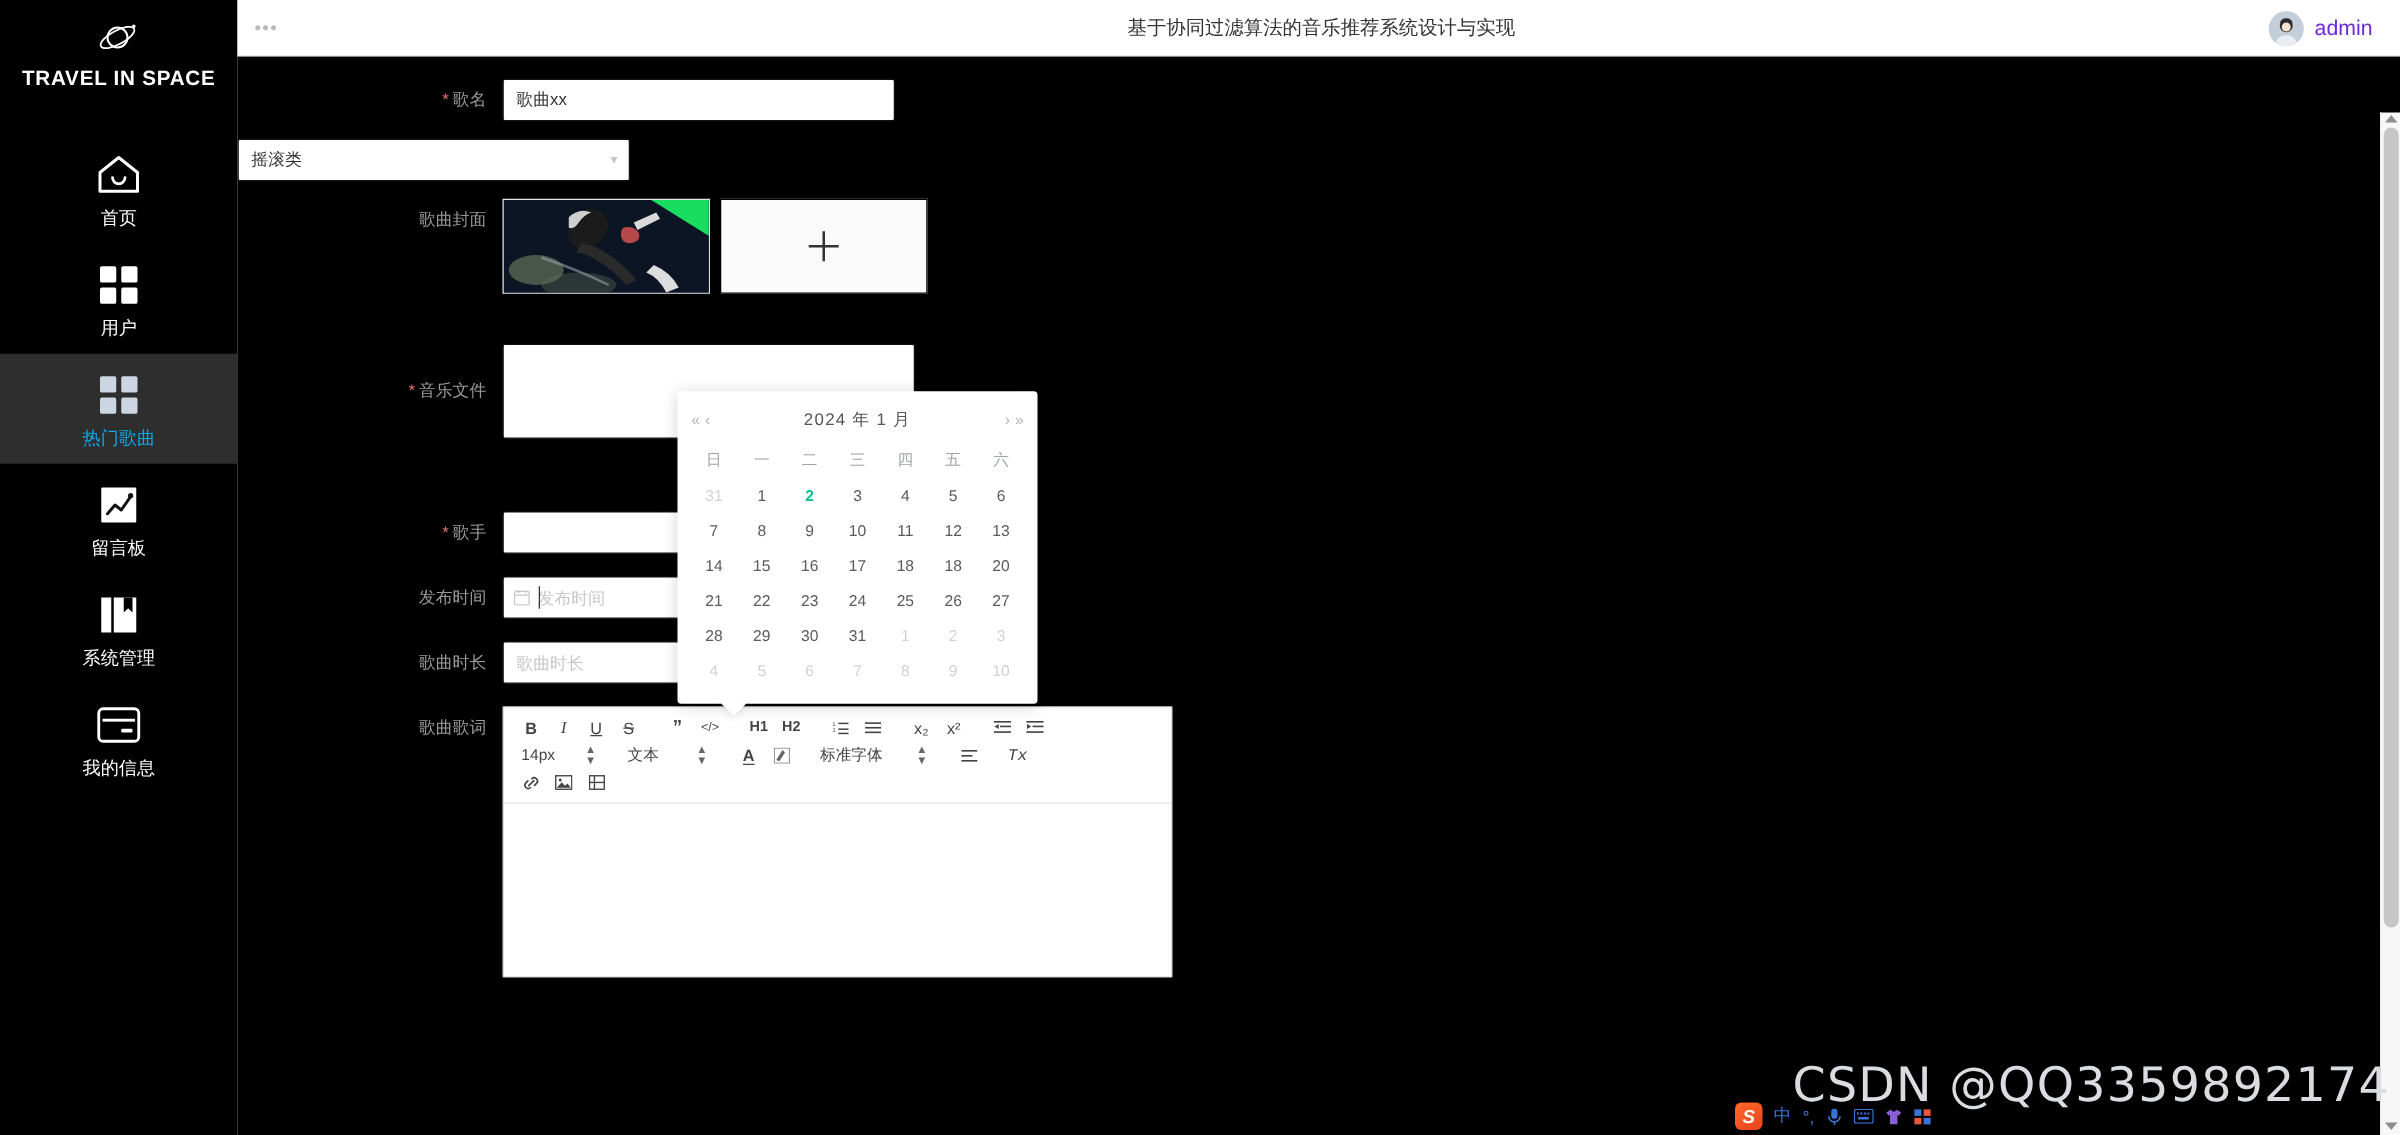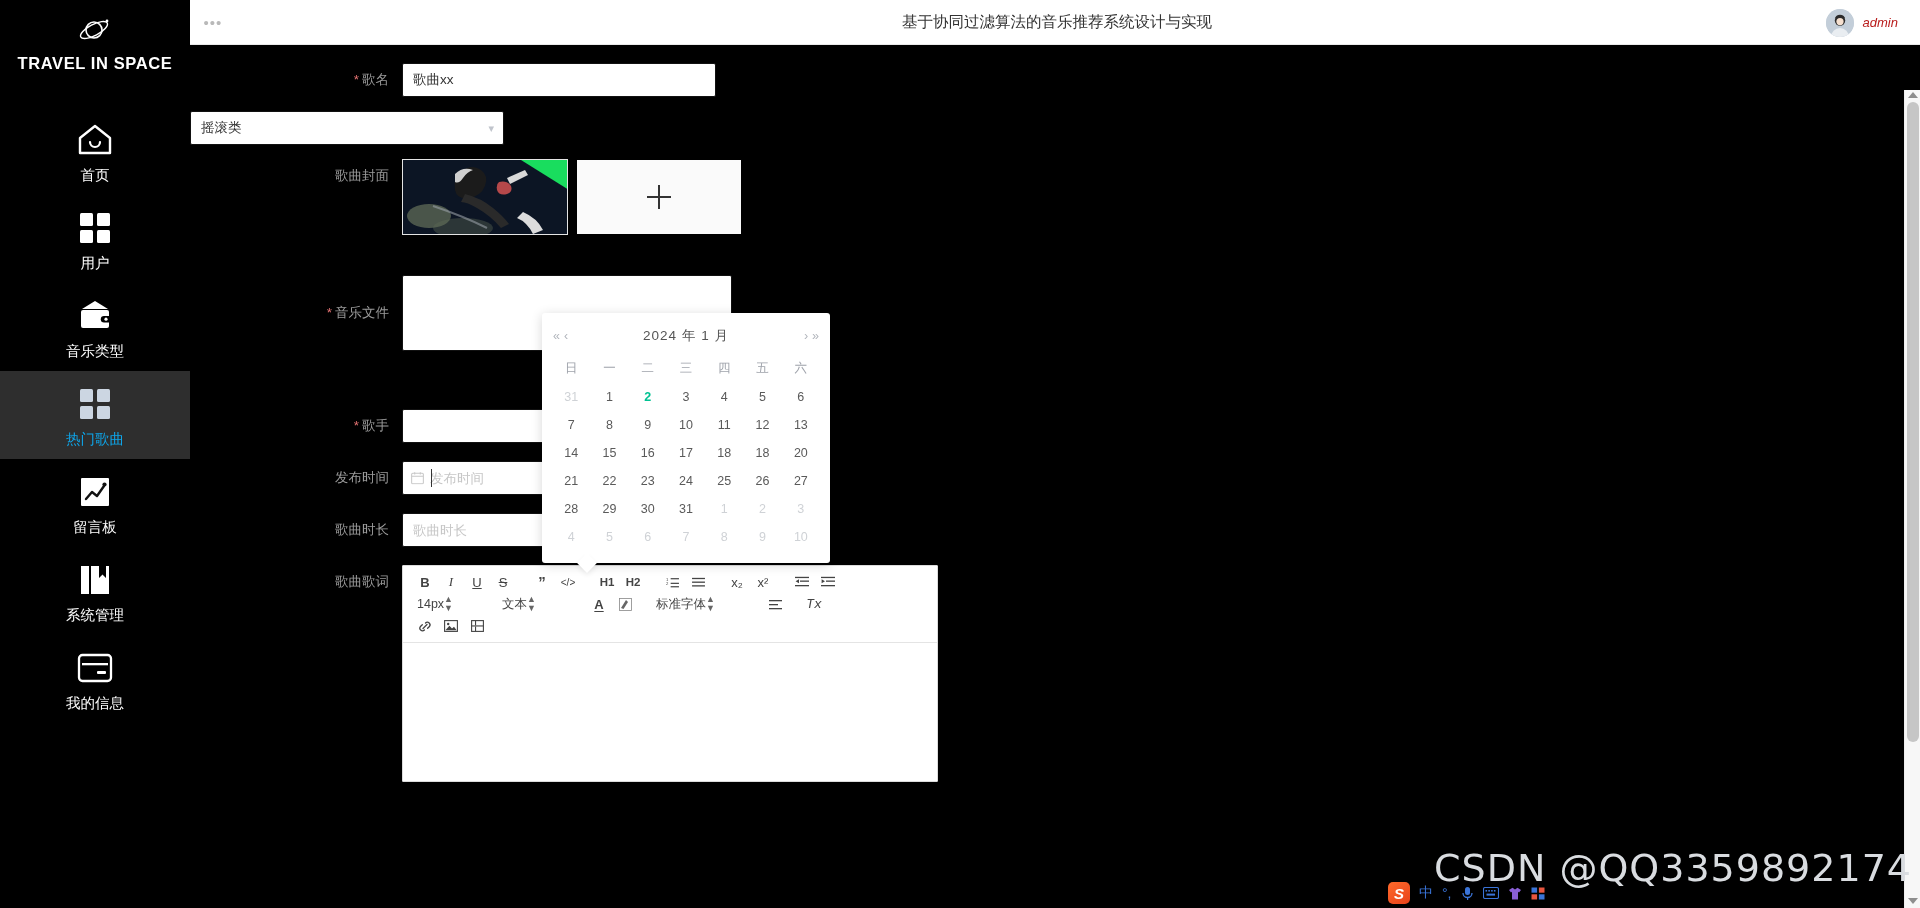--- a/index.html
+++ b/index.html
@@ -52,21 +52,21 @@
   }
   .header-user {
     position: absolute; right: 22px; top: 0; height: 45px;
     display: flex; align-items: center; gap: 9px; cursor: pointer; z-index: 2;
   }
   .avatar {
     width: 28px; height: 28px; border-radius: 50%;
     background: #c3ced9; overflow: hidden; position: relative;
     display: flex; align-items: center; justify-content: center;
   }
-  .username { font-size: 13px; color: #b91c1c; font-style: italic; }
+  .username { font-size: 17px; color: #6d28d9; }
 
   
   .main {
     position: absolute; left: 190px; top: 45px; right: 0; bottom: 0;
     background: #000000; overflow: hidden;
   }
   .form { position: relative; padding-top: 18px; }
 
   .form-row { display: flex; align-items: flex-start; margin-bottom: 14px; }
   .form-label {
@@ -131,20 +131,21 @@
     min-width: 24px; height: 21px; display: inline-flex; align-items: center;
     justify-content: center; color: #444; font-size: 13px; cursor: pointer;
     margin-right: 2px; border-radius: 2px;
   }
   .tb-btn svg { display: block; }
   .tb-gap { width: 13px; }
   .tb-select {
     height: 21px; display: inline-flex; align-items: center; gap: 0;
     font-size: 12.5px; color: #444; cursor: pointer; padding: 0 4px;
     margin-right: 4px;
+    justify-content: space-between;
   }
   .tb-select .sp { font-size: 9px; color: #666; line-height: 1; }
   .editor-body { height: 138px; }
 
   
   .datepicker {
     position: absolute; left: 352px; top: 268px; width: 288px;
     background: #fff; border-radius: 3px;
     box-shadow: 0 2px 12px rgba(0,0,0,0.16);
     z-index: 60; padding: 6px 10px 12px;
@@ -246,31 +247,20 @@
           <svg width="36" height="36" viewBox="0 0 36 36">
             <rect x="3" y="3" width="13" height="13" rx="1.5" fill="#fff"></rect>
             <rect x="20" y="3" width="13" height="13" rx="1.5" fill="#fff"></rect>
             <rect x="3" y="20" width="13" height="13" rx="1.5" fill="#fff"></rect>
             <rect x="20" y="20" width="13" height="13" rx="1.5" fill="#fff"></rect>
           </svg>
         </div>
         <div class="nav-label">用户</div>
       </div>
 
-      <div class="nav-item">
-        <div class="nav-icon">
-          <svg width="38" height="34" viewBox="0 0 38 34">
-            <path d="M6 10 L19 2 L32 10 Z" fill="#fff"></path>
-            <rect x="5" y="11" width="28" height="18" rx="2" fill="#fff"></rect>
-            <path d="M33 17 h-5 a3.2 3.2 0 0 0 0 6.4 h5 z" fill="#000"></path>
-            <circle cx="30" cy="20.2" r="1.6" fill="#fff"></circle>
-          </svg>
-        </div>
-        <div class="nav-label">音乐类型</div>
-      </div>
 
       <div class="nav-item active">
         <div class="nav-icon">
           <svg width="36" height="36" viewBox="0 0 36 36">
             <rect x="3" y="3" width="13" height="13" rx="1.5" fill="#ccd6e2"></rect>
             <rect x="20" y="3" width="13" height="13" rx="1.5" fill="#ccd6e2"></rect>
             <rect x="3" y="20" width="13" height="13" rx="1.5" fill="#ccd6e2"></rect>
             <rect x="20" y="20" width="13" height="13" rx="1.5" fill="#ccd6e2"></rect>
           </svg>
         </div>

